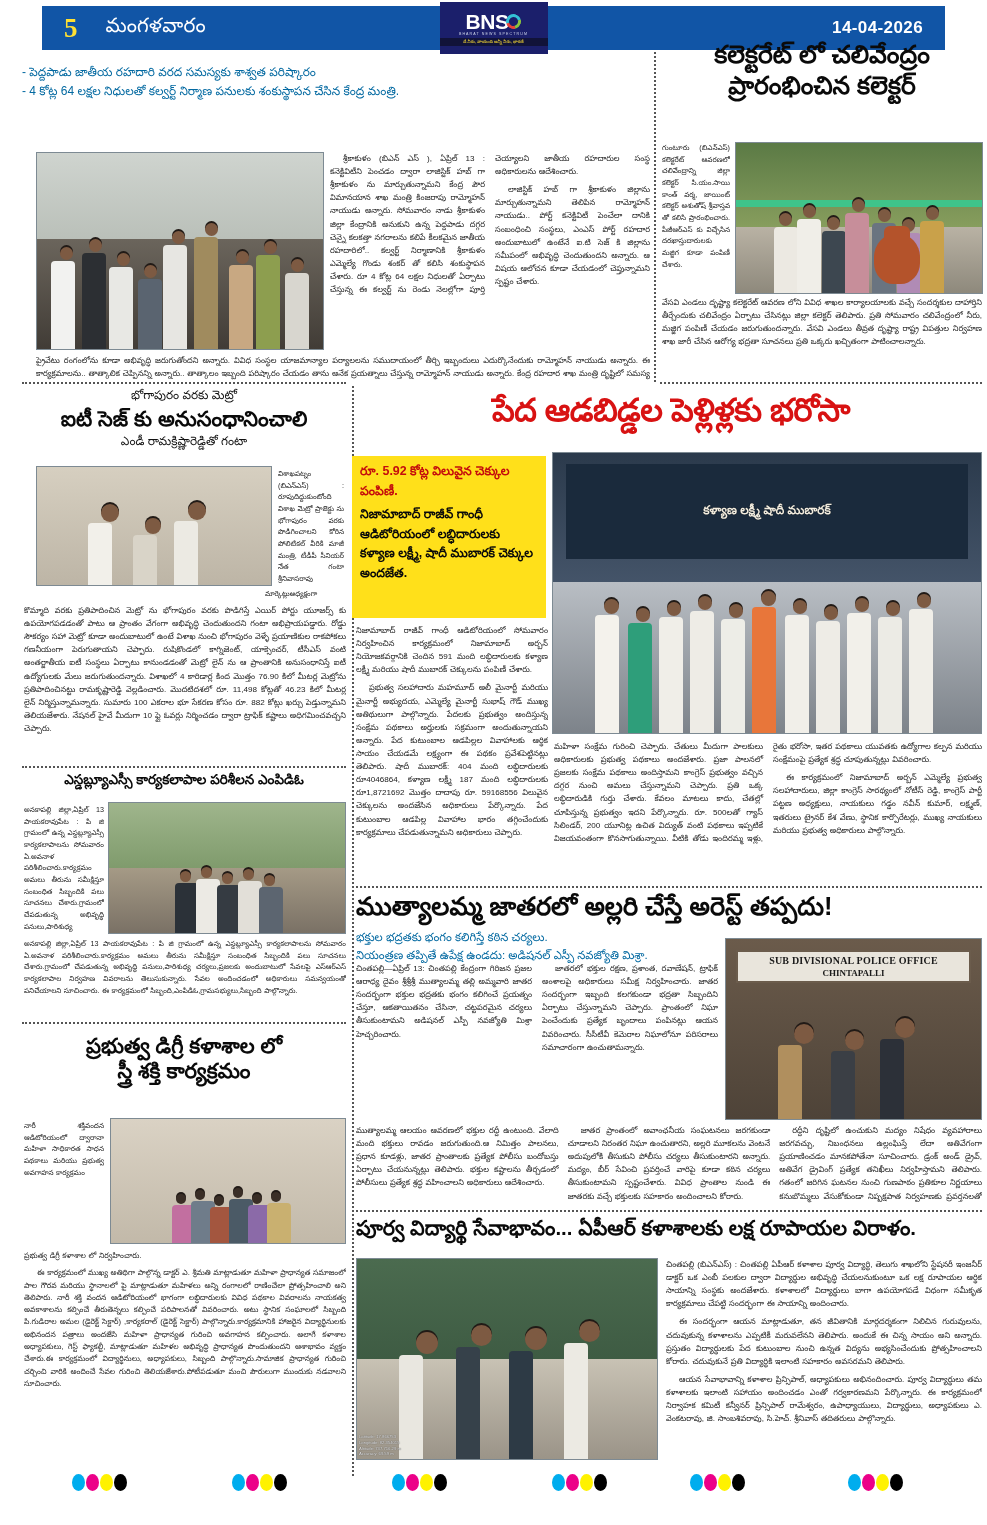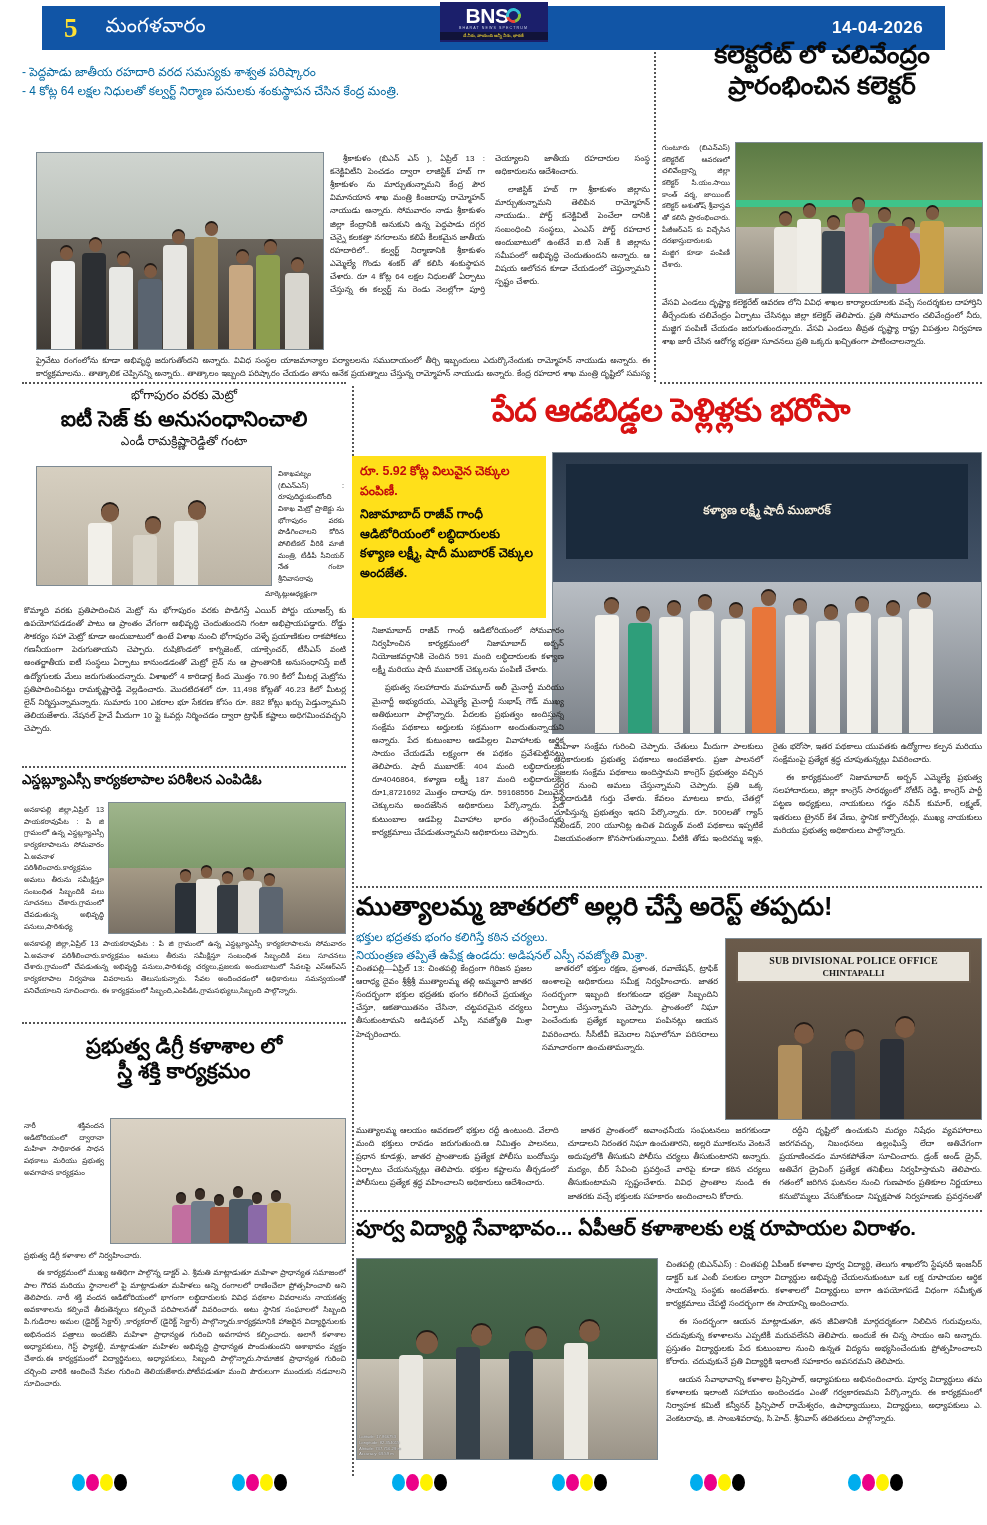--- a/index.html
+++ b/index.html
@@ -40,21 +40,21 @@
     font-size: 20px;
     margin-left: 28px;
     letter-spacing: 0.3px;
     font-family: "Liberation Sans", sans-serif;
   }
   .mh-logo {
     position: absolute;
     left: 50%;
     transform: translateX(-50%);
     top: -4px;
-    width: 108px; height: 40px;
+    width: 108px; height: 52px;
     background: #1b1f6b;
     display: flex;
     flex-direction: column;
     align-items: center;
     justify-content: center;
     padding-top: 2px;
   }
   .mh-logo-main {
     font-size: 21px;
     font-weight: bold;
@@ -378,21 +378,21 @@
   <div class="body-txt blk" style="left:278px; top:468px; width:66px; height:118px; font-size:7.2px;">
     <p style="text-indent:0;">విశాఖపట్నం (బిఎన్ఎస్) : రూపుదిద్దుకుంటోంది విశాఖ మెట్రో ప్రాజెక్టు ను భోగాపురం వరకు పొడిగించాలని కోరిన పోలిటికల్ వీరికి మాజీ మంత్రి, టీడీపీ సీనియర్ నేత గంటా శ్రీనివాసరావు సూచించారు. విశాఖ మెట్రో రైల్ కార్పొరేషన్ ఎండీ రామకృష్ణారెడ్డిని సోమవారం మర్యాదపూర్వకంగా కలుసుకుని మెట్రో గురించి చర్చించారు.</p>
   </div>
   <div class="kicker blk" style="left:236px; top:590px; width:110px; font-size:7px;">మార్కెట్లుఅధ్యక్షంగా</div>
   <div class="body-txt blk" style="left:24px; top:604px; width:322px; height:156px;">
     <p style="text-indent:0;">కొమ్మాది వరకు ప్రతిపాదించిన మెట్రో ను భోగాపురం వరకు పొడిగిస్తే ఎయిర్ పోర్టు యూజర్స్ కు ఉపయోగపడడంతో పాటు ఆ ప్రాంతం వేగంగా అభివృద్ధి చెందుతుందని గంటా అభిప్రాయపడ్డారు. రోడ్డు సౌకర్యం సహా మెట్రో కూడా అందుబాటులో ఉంటే విశాఖ నుంచి భోగాపురం వెళ్ళే ప్రయాణికుల రాకపోకలు గణనీయంగా పెరుగుతాయని చెప్పారు. రుషికొండలో కాగ్నిజెంట్, యాక్సెంచర్, టీసీఎస్ వంటి అంతర్జాతీయ ఐటీ సంస్థలు ఏర్పాటు కానుండడంతో మెట్రో లైన్ ను ఆ ప్రాంతానికి అనుసంధానిస్తే ఐటీ ఉద్యోగులకు మేలు జరుగుతుందన్నారు. విశాఖలో 4 కారిడార్ల కింద మొత్తం 76.90 కిలో మీటర్ల మెట్రోను ప్రతిపాదించినట్టు రామకృష్ణారెడ్డి వెల్లడించారు. మొదటిదశలో రూ. 11,498 కోట్లతో 46.23 కిలో మీటర్ల లైన్ నిర్మిస్తున్నామన్నారు. సుమారు 100 ఎకరాల భూ సేకరణ కోసం రూ. 882 కోట్లు ఖర్చు పెడ్తున్నామని తెలియజేశారు. నేషనల్ హైవే మీదుగా 10 ఫ్లై ఓవర్లు నిర్మించడం ద్వారా ట్రాఫిక్ కష్టాలు అధిగమించవచ్చని చెప్పారు.</p>
   </div>
 
   <div class="hr-dot" style="left:22px; top:766px; width:324px;"></div>
 
-  <div class="blk" style="left:22px; top:772px; width:324px; ">
+  <div class="blk" style="left:22px; top:772px; width:324px; text-align:center;">
     <div class="hl" style="font-size:13.5px;">ఎస్డబ్ల్యూఎస్సీ కార్యకలాపాల పరిశీలన ఎంపిడిఓ</div>
   </div>
   <div class="photo" style="left:108px; top:802px; width:238px; height:132px;">
     <div class="sky" style="background:linear-gradient(#9fb58c,#7e9a6b); height:52%;"></div>
     <div class="grnd" style="background:linear-gradient(#a59a86,#7a7165); height:50%;"></div>
     <div class="ppl" style="height:60%;">
       <div class="p" style="width:20px">
           <div class="hd" style="width:11px;height:11px"></div>
           <div class="bd" style="height:50px;background:#2b3138"></div>
         </div>
@@ -522,21 +522,21 @@
           <div class="hd" style="width:14px;height:14px"></div>
           <div class="bd" style="height:116px;background:#ecebe5"></div>
         </div>
       <div class="p" style="width:30px">
           <div class="hd" style="width:14px;height:14px"></div>
           <div class="bd" style="height:124px;background:#f0eee8"></div>
         </div>
     </div>
   </div>
 
-  <div class="body-txt blk" style="left:356px; top:624px; width:192px; height:258px;margin-left:16px;">
+  <div class="body-txt blk" style="left:356px; top:624px; width:192px; height:258px;">
     <p style="text-indent:0;">నిజామాబాద్ రాజీవ్ గాంధీ ఆడిటోరియంలో సోమవారం నిర్వహించిన కార్యక్రమంలో నిజామాబాద్ అర్బన్ నియోజకవర్గానికి చెందిన 591 మంది లబ్ధిదారులకు కళ్యాణ లక్ష్మీ మరియు షాదీ ముబారక్ చెక్కులను పంపిణీ చేశారు.</p>
     <p>ప్రభుత్వ సలహాదారు మహమూద్ అలీ మైనార్టీ మరియు మైనార్టీ అభ్యుదయ, ఎమ్మెల్యే మైనార్టీ సుభాష్ గౌడ్ ముఖ్య అతిథులుగా పాల్గొన్నారు. పేదలకు ప్రభుత్వం అందిస్తున్న సంక్షేమ పథకాలు అర్హులకు సక్రమంగా అందుతున్నాయని అన్నారు. పేద కుటుంబాల ఆడపిల్లల వివాహాలకు ఆర్థిక సాయం చేయడమే లక్ష్యంగా ఈ పథకం ప్రవేశపెట్టినట్లు తెలిపారు. షాదీ ముబారక్: 404 మంది లబ్ధిదారులకు రూ4046864, కళ్యాణ లక్ష్మీ 187 మంది లబ్ధిదారులకు రూ1,8721692 మొత్తం దాదాపు రూ. 59168556 విలువైన చెక్కులను అందజేసిన అధికారులు పేర్కొన్నారు. పేద కుటుంబాల ఆడపిల్ల వివాహాల భారం తగ్గించేందుకు కార్యక్రమాలు చేపడుతున్నామని అధికారులు చెప్పారు.</p>
   </div>
   <div class="body-txt c2 blk" style="left:554px; top:740px; width:428px; height:142px;">
     <p style="text-indent:0;">మహిళా సంక్షేమ గురించి చెప్పారు. చేతులు మీదుగా పాలకులు అధికారులకు ప్రభుత్వ పథకాలు అందజేశారు. ప్రజా పాలనలో ప్రజలకు సంక్షేమ పథకాలు అందిస్తామని కాంగ్రెస్ ప్రభుత్వం వచ్చిన దగ్గర నుంచి అమలు చేస్తున్నామని చెప్పారు. ప్రతి ఒక్క లబ్ధిదారుడికి గుర్తు చేశారు. కేవలం మాటలు కాదు, చేతల్లో చూపిస్తున్న ప్రభుత్వం ఇదని పేర్కొన్నారు. రూ. 500లతో గ్యాస్ సిలిండర్, 200 యూనిట్ల ఉచిత విద్యుత్ వంటి పథకాలు ఇప్పటికే విజయవంతంగా కొనసాగుతున్నాయి. వీటికి తోడు ఇందిరమ్మ ఇళ్లు, రైతు భరోసా, ఇతర పథకాలు యువతకు ఉద్యోగాల కల్పన మరియు సంక్షేమంపై ప్రత్యేక శ్రద్ధ చూపుతున్నట్లు వివరించారు.</p>
     <p>ఈ కార్యక్రమంలో నిజామాబాద్ అర్బన్ ఎమ్మెల్యే ప్రభుత్వ సలహాదారులు, జిల్లా కాంగ్రెస్ సారథ్యంలో నోటీస్ రెడ్డి, కాంగ్రెస్ పార్టీ పట్టణ అధ్యక్షులు, నాయకులు గడ్డం నవీన్ కుమార్, లక్ష్మణ్, ఇతరులు ట్రైనర్ కేశ వేణు, స్థానిక కార్పొరేటర్లు, ముఖ్య నాయకులు మరియు ప్రభుత్వ అధికారులు పాల్గొన్నారు.</p>
   </div>
 
   <div class="hr-dot" style="left:352px; top:886px; width:630px;"></div>
 

